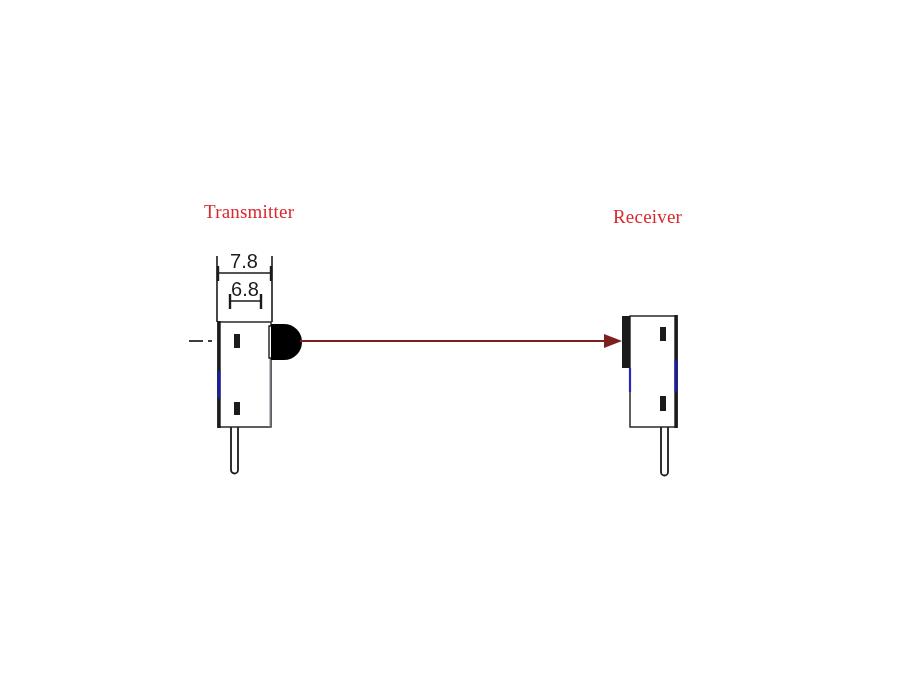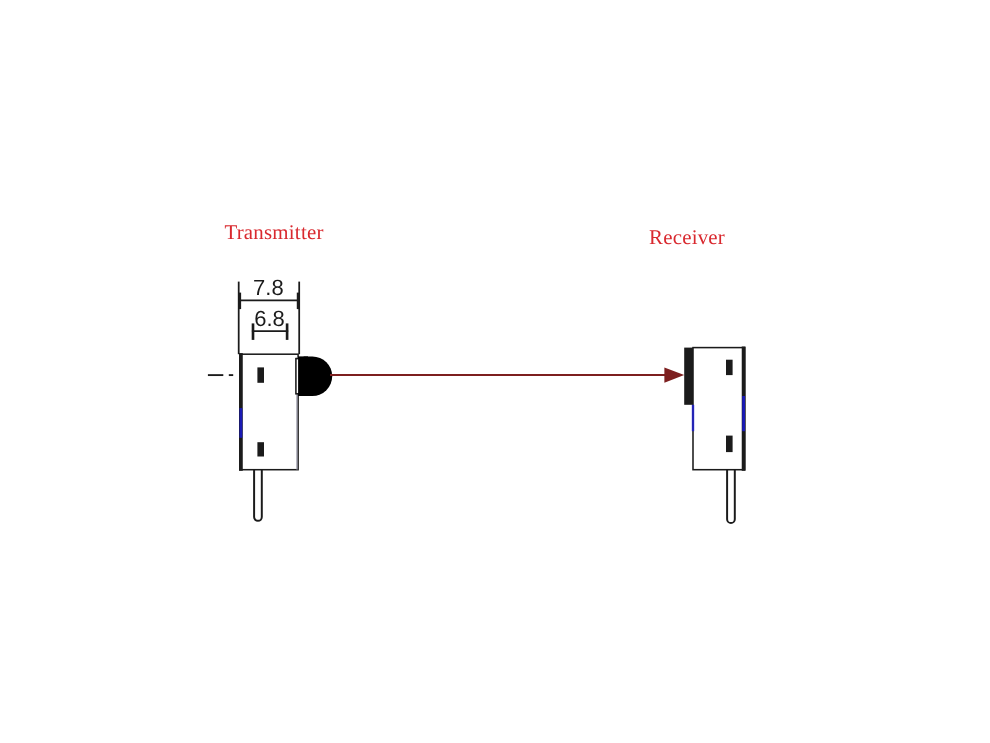--- a/index.html
+++ b/index.html
@@ -23,21 +23,21 @@
   }
   .label-text {
     position: absolute;
     font-family: "Liberation Serif", serif;
     font-size: 19px;
     color: #d9292f;
     white-space: nowrap;
     letter-spacing: 0.2px;
   }
   #transmitter-label { left: 204px; top: 201px; }
-  #receiver-label { left: 590px; top: 206px; font-family: Liberation Serif, serif; }
+  #receiver-label { left: 613px; top: 206px; font-family: Liberation Serif, serif; }
   svg { display: block; }
   .dim-text {
     font-family: "Liberation Sans", sans-serif;
     font-size: 20px;
     fill: #1b1b1b;
   }
 </style>
 </head>
 <body>
 

